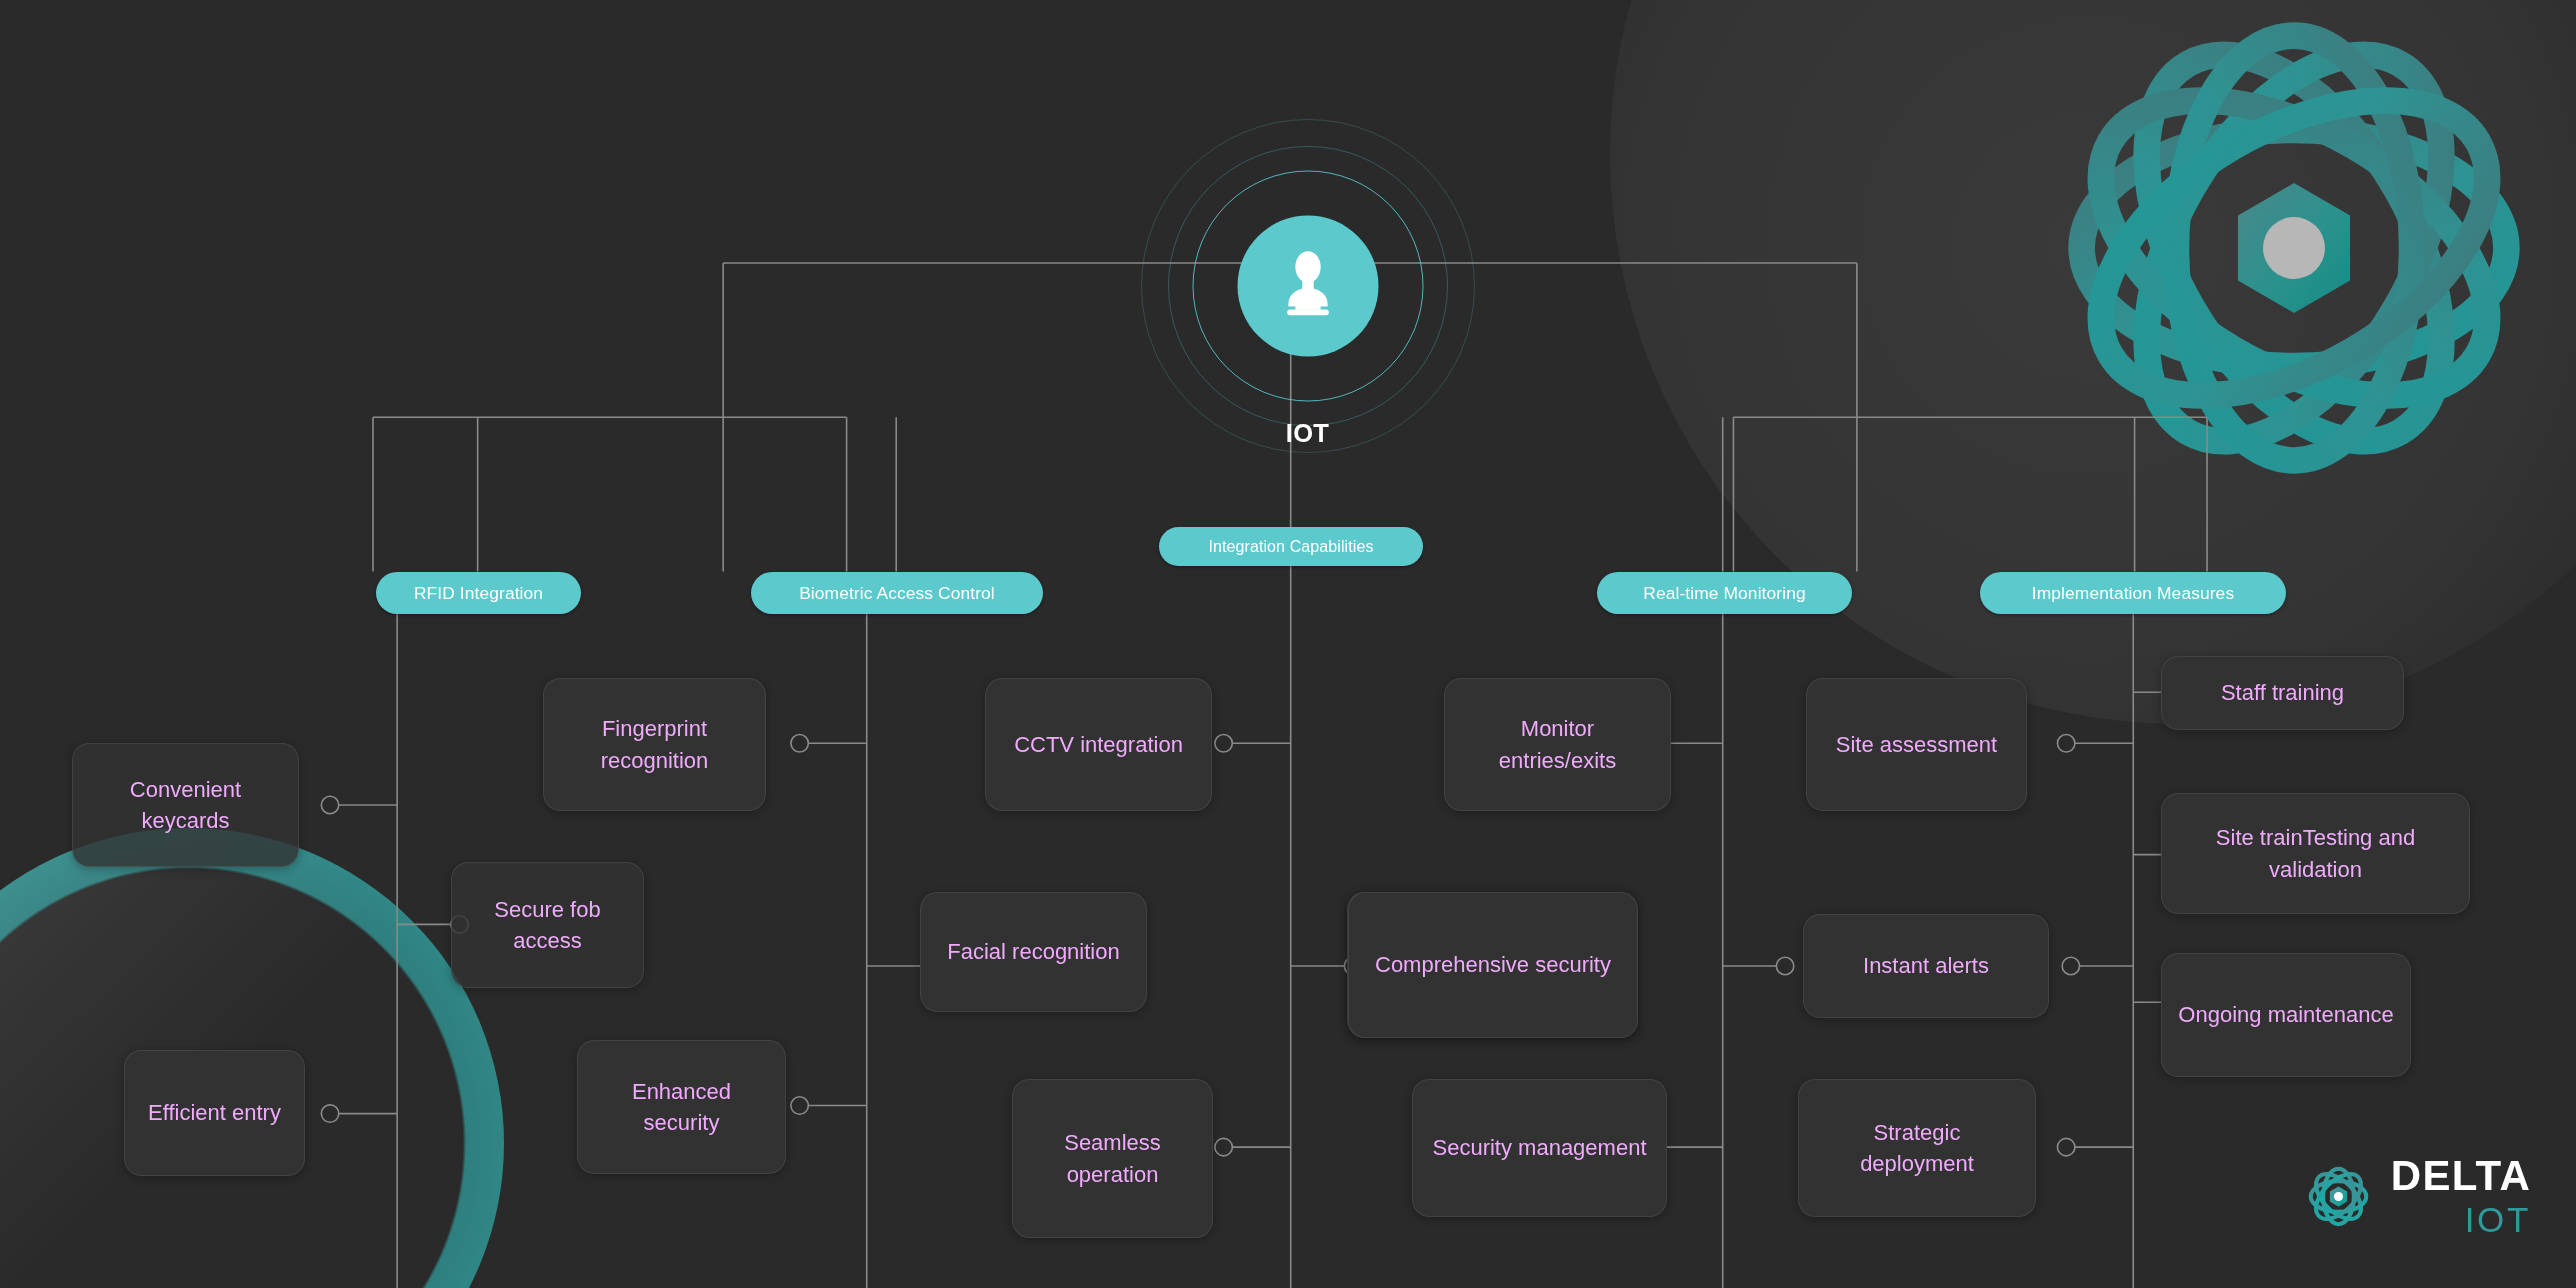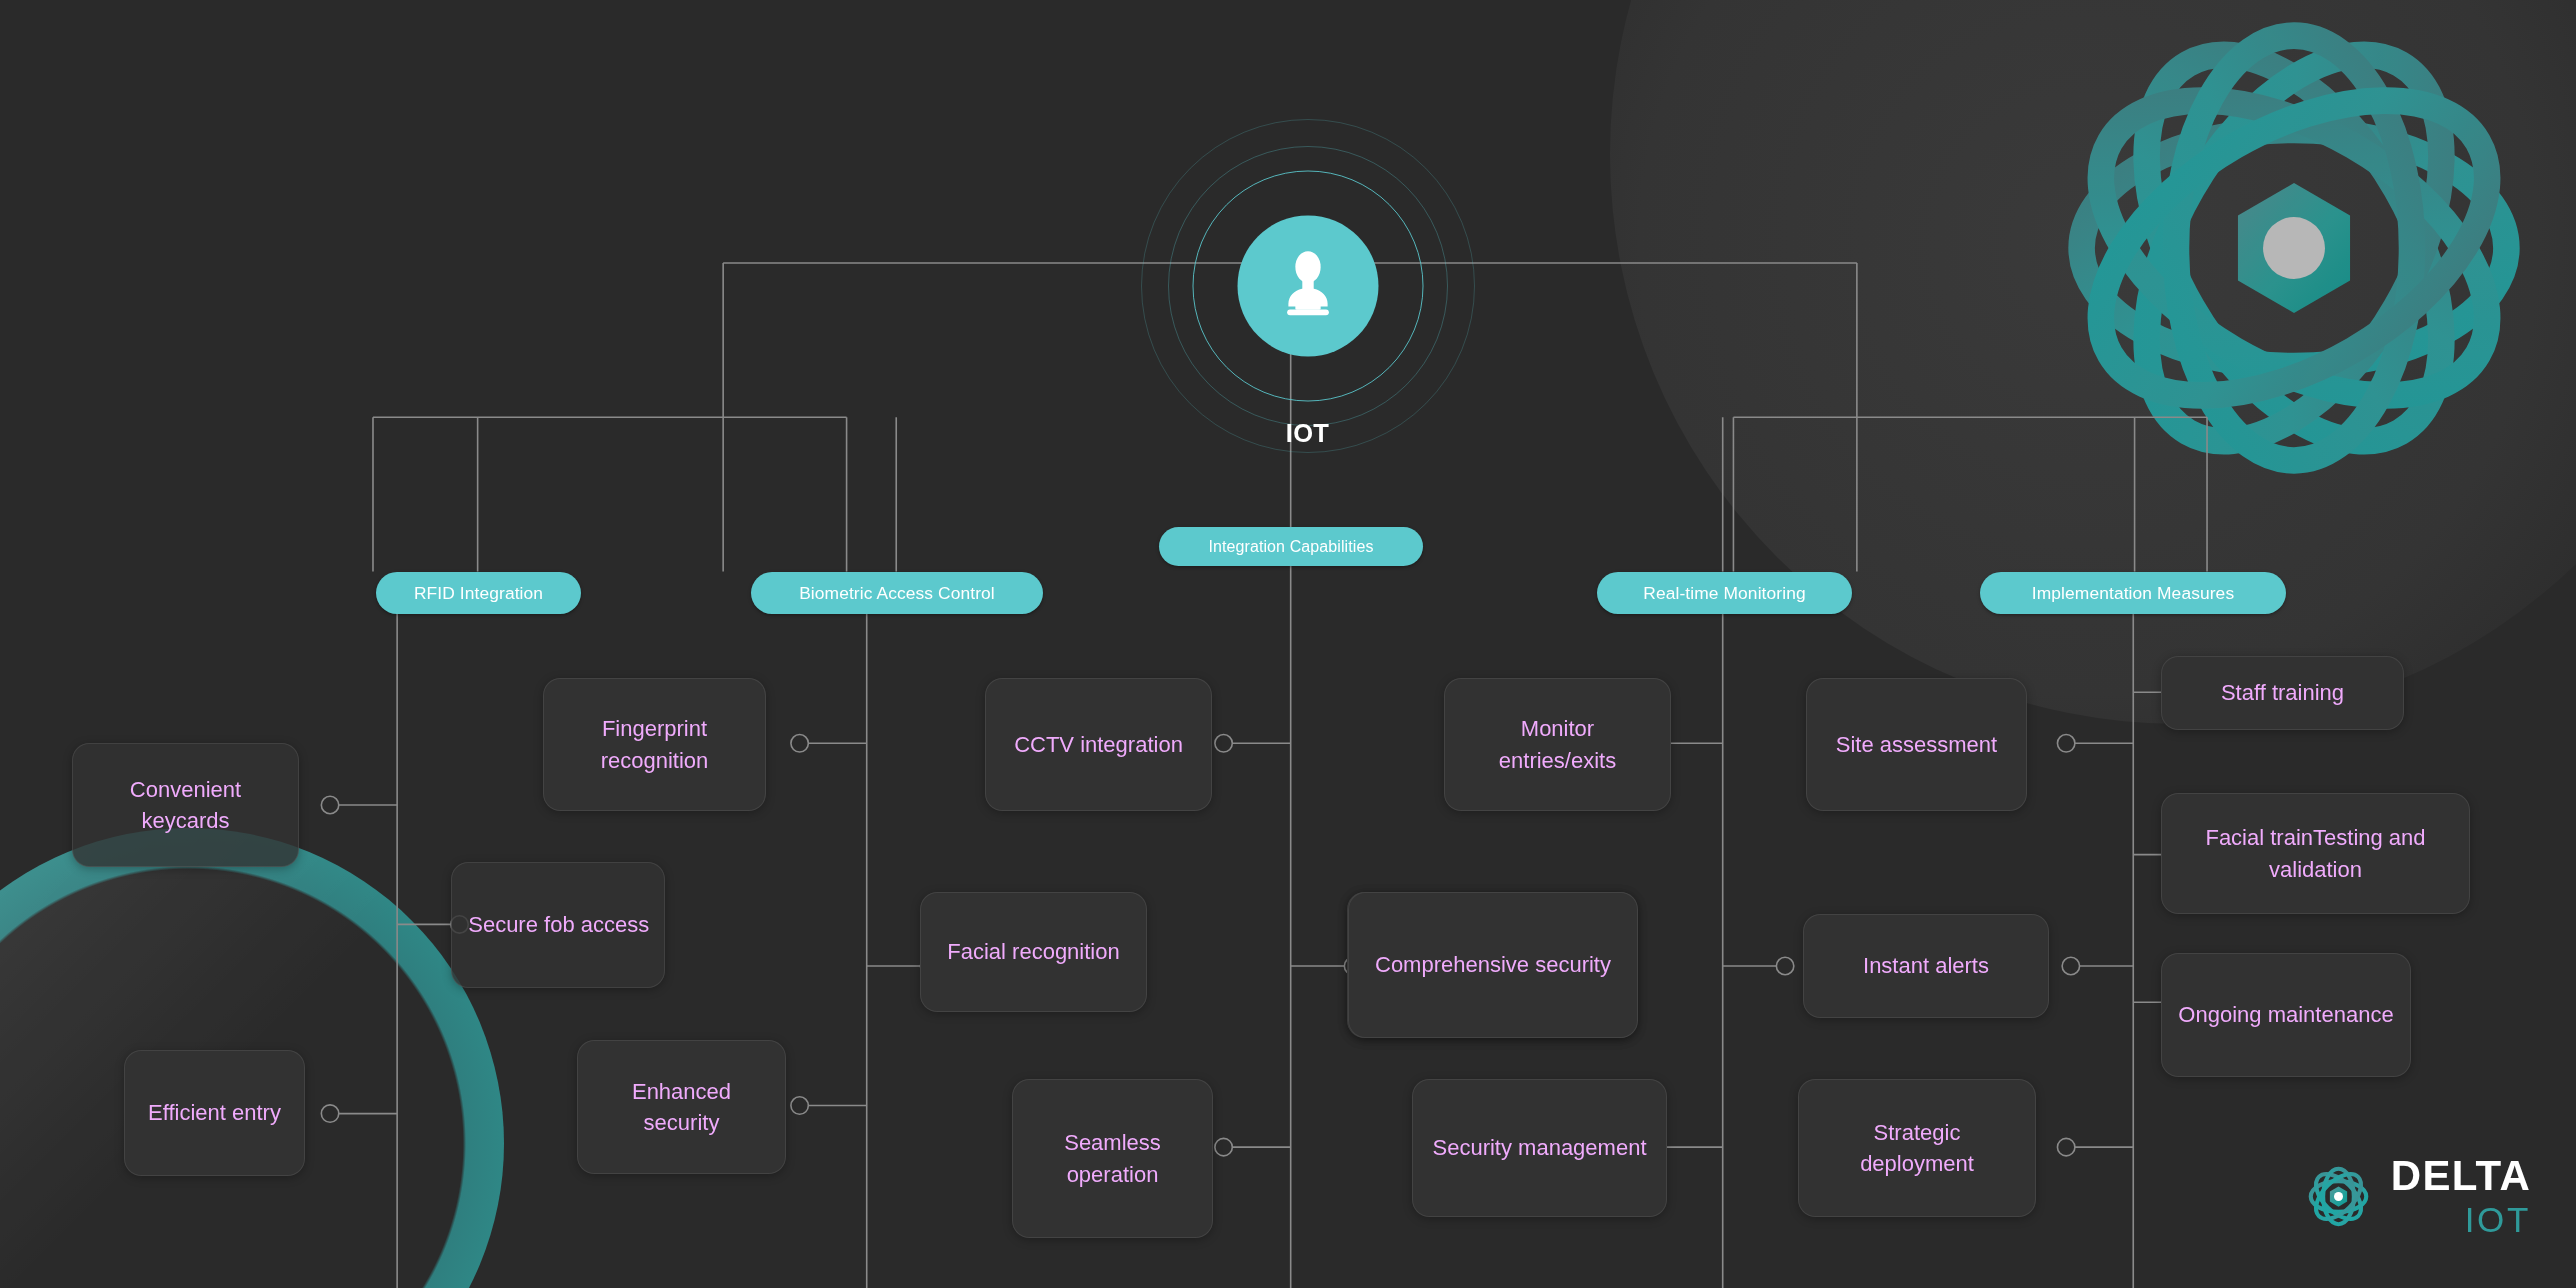--- a/index.html
+++ b/index.html
@@ -284,21 +284,21 @@
   </div>
 
   <div class="pill" style="left:1980px; top:572px; width:306px;">
     <span>Implementation Measures</span>
   </div>
 
   <div class="card translucent" style="left:72px; top:743px; width:227px; height:124px;">
     <span>Convenient keycards</span>
   </div>
 
-  <div class="card translucent" style="left:451px; top:862px; width:214px; height:126px;">
+  <div class="card translucent" style="left:451px; top:862px; width:193px; height:126px;">
     <span>Secure fob access</span>
   </div>
 
   <div class="card" style="left:124px; top:1050px; width:181px; height:126px;">
     <span>Efficient entry</span>
   </div>
 
   <div class="card" style="left:543px; top:678px; width:223px; height:133px;">
     <span>Fingerprint recognition</span>
   </div>
@@ -345,21 +345,21 @@
 
   <div class="card" style="left:1798px; top:1079px; width:238px; height:138px;">
     <span>Strategic deployment</span>
   </div>
 
   <div class="card" style="left:2161px; top:656px; width:243px; height:74px;">
     <span>Staff training</span>
   </div>
 
   <div class="card" style="left:2161px; top:793px; width:309px; height:121px;">
-    <span>Facial trainTesting and validation</span>
+    <span>Site trainTesting and validation</span>
   </div>
 
   <div class="card" style="left:2161px; top:953px; width:250px; height:124px;">
     <span>Ongoing maintenance</span>
   </div>
 
   <div style="position:absolute; left:2301px; top:1155px; display:flex; align-items:center; gap:14.8px;">
     <svg style="width:75px;height:75px;" viewBox="0 0 200 200">
       <defs>
         <linearGradient id="lg1" x1="0" y1="0" x2="1" y2="1">

